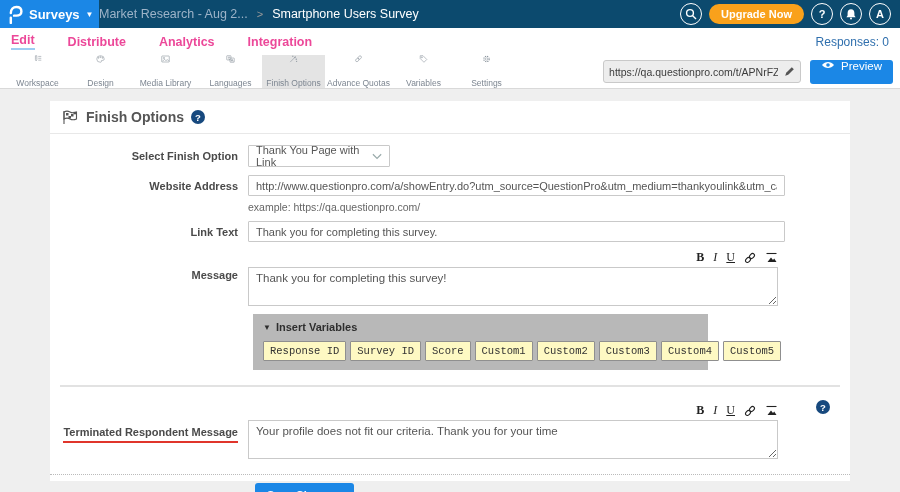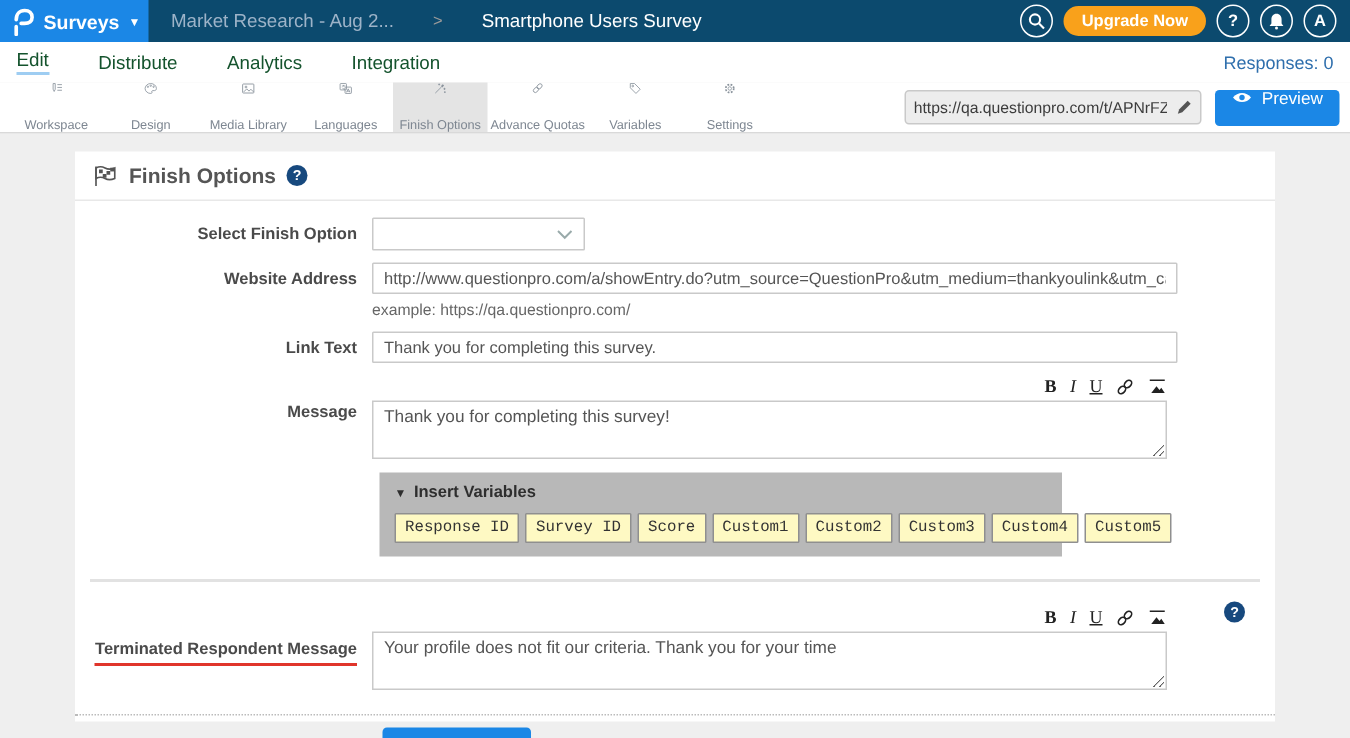--- a/index.html
+++ b/index.html
@@ -4,31 +4,31 @@
 <style>
   * { box-sizing: border-box; margin: 0; padding: 0; }
   html,body { width:900px; height:492px; overflow:hidden; }
   body { font-family:"Liberation Sans", sans-serif; background:#efefef; }
 
   
   .topbar { height:28px; background:#0c4a6e; display:flex; align-items:stretch; }
   .brand { width:99px; background:#1b87e6; color:#fff; display:flex; align-items:center; gap:6px; padding-left:8px; cursor:pointer; }
   .brand-name { font-size:13px; font-weight:bold; }
   .brand-caret { font-size:8px; margin-top:1px; }
-  .crumbs { flex:1; display:flex; align-items:center; font-size:12.5px; padding-left:15px; gap:26px; white-space:nowrap; overflow:hidden;text-align:right; }
+  .crumbs { flex:1; display:flex; align-items:center; font-size:12.5px; padding-left:0; gap:9px; white-space:nowrap; overflow:hidden;text-align:right; }
   .crumb-folder { color:#9db3c8; cursor:pointer; }
   .crumb-sep { color:#9a9a9a; font-size:11px; }
   .crumb-survey { color:#ffffff; }
   .top-actions { display:flex; align-items:center; gap:7px; padding-right:9px; }
   .circle-btn { width:22px; height:22px; border:1.5px solid #fff; border-radius:50%; display:flex; align-items:center; justify-content:center; color:#fff; font-size:11px; font-weight:bold; background:transparent; cursor:pointer; flex:none; }
   .upgrade-btn { background:#f9a11b; color:#fff; font-size:11px; font-weight:bold; border:none; border-radius:11px; padding:4px 12px; cursor:pointer; white-space:nowrap; }
 
   
   .navrow { height:27px; background:#fff; display:flex; align-items:center; padding:0 11px; }
-  .nav-link { font-size:12.5px; color:#14532d; font-weight:normal; margin-right:33px; cursor:pointer; }
+  .nav-link { font-size:12.5px; color:#ec4899; font-weight:bold; margin-right:33px; cursor:pointer; }
   .nav-link.active { border-bottom:2px solid #9ecdf2; padding-bottom:1px; }
   .responses { margin-left:auto; font-size:12px; color:#2f6fad; }
 
   
   .toolbar { height:34px; background:#fff; border-bottom:1px solid #d9d9d9; display:flex; align-items:stretch; padding-left:6px; }
   .tool { width:63px; display:flex; flex-direction:column; align-items:center; justify-content:center; cursor:pointer; }
   .tool.wide { width:67px; }
   .tool.active { background:#e4e4e4; }
   .tool svg { display:block; }
   .tool-label { font-size:8.5px; color:#7d8691; white-space:nowrap; margin-top:15px; }
@@ -221,20 +221,21 @@
       </svg>
       <h1 class="card-title">Finish Options</h1>
       <span class="help-badge">?</span>
     </div>
 
     <div class="form">
       <div class="frow">
         <label class="flabel">Select Finish Option</label>
         <div class="fctrl">
           <div class="select-box">
+            <span>Thank You Page with Link</span>
             <svg width="11" height="7" viewBox="0 0 11 7" fill="none" stroke="#9aa" stroke-width="1.3">
               <polyline points="1,1 5.5,5.5 10,1"></polyline>
             </svg>
           </div>
         </div>
       </div>
 
       <div class="frow">
         <label class="flabel">Website Address</label>
         <div class="fctrl">

